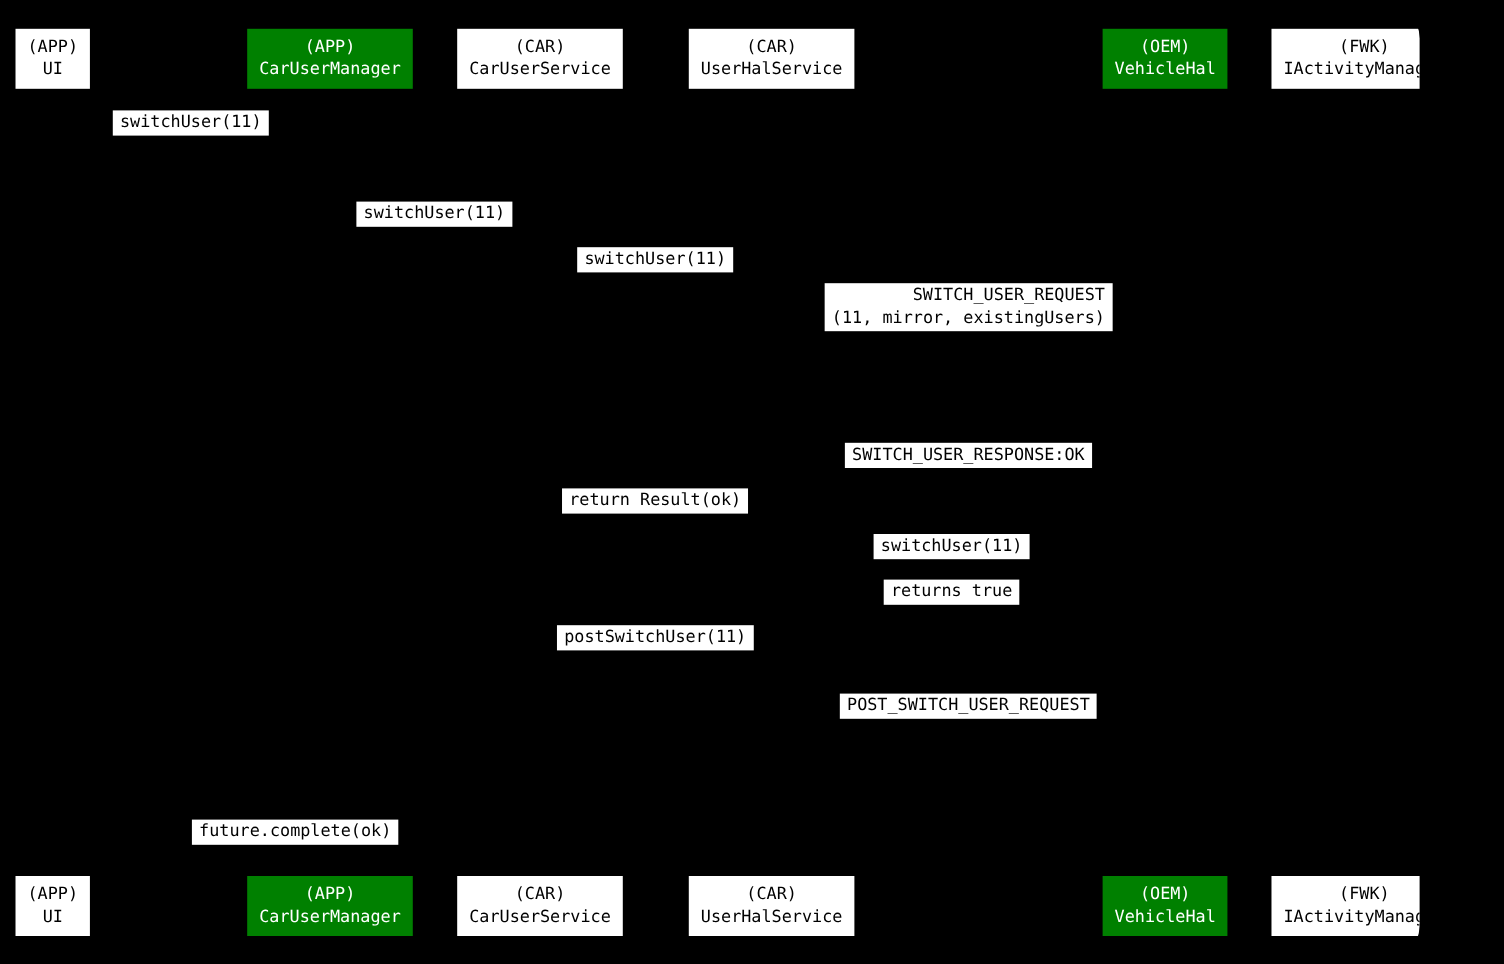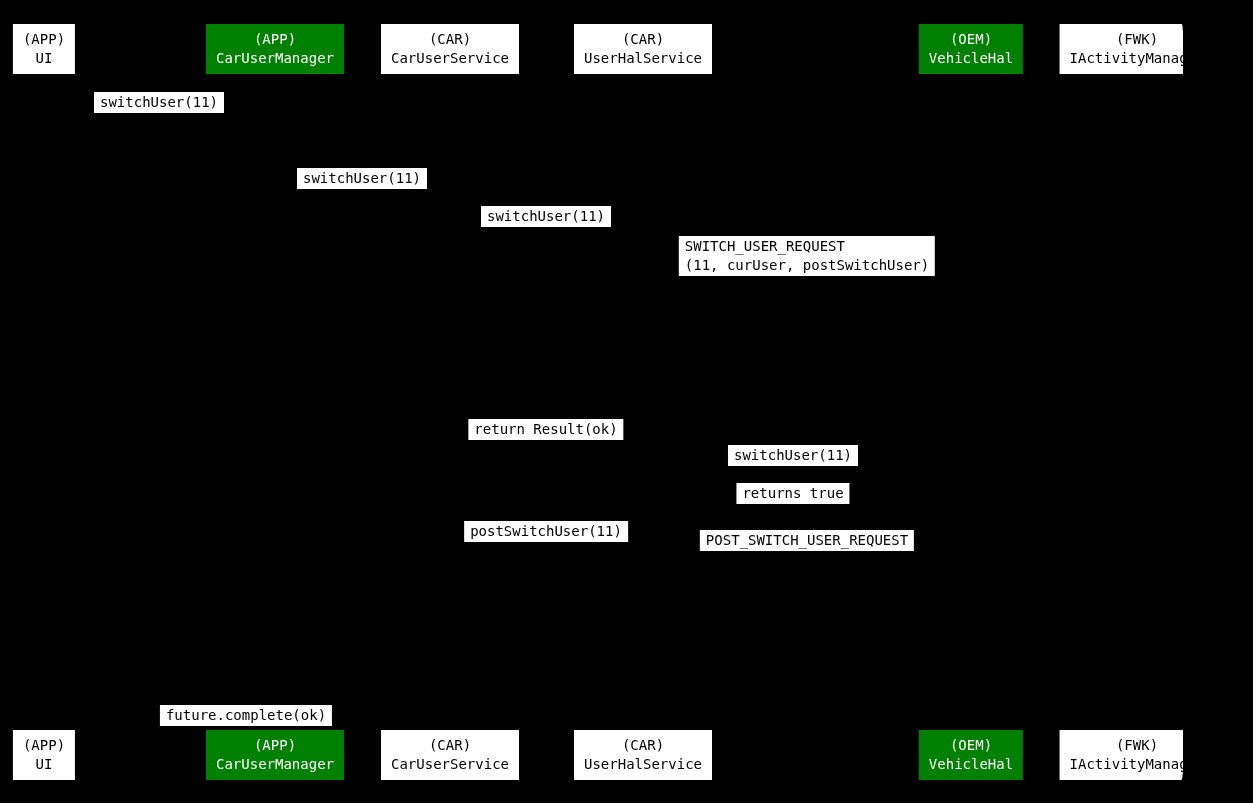--- a/index.html
+++ b/index.html
@@ -35,21 +35,21 @@
     color: #ffffff;
   }
   .message {
     position: absolute;
     transform: translateX(-50%);
     background: #ffffff;
     color: #000000;
     font-size: 14px;
     line-height: 19px;
     padding: 1px 6px;
-    text-align: left;
+    text-align: right;
     white-space: pre-line;
   }
 </style>
 </head>
 <body>
 
 <div id="canvas" class="canvas">
     <div class="participant white" style="left: 44px; top: 24px;">(APP)
 UI</div>
     <div class="participant white" style="left: 44px; top: 730px;">(APP)
@@ -71,20 +71,21 @@
     <div class="participant green" style="left: 971px; top: 730px;">(OEM)
 VehicleHal</div>
     <div class="participant white" style="left: 1137px; top: 24px;">(FWK)
 IActivityManager</div>
     <div class="participant white" style="left: 1137px; top: 730px;">(FWK)
 IActivityManager</div>
     <div class="message" style="left: 159px; top: 92px;">switchUser(11)</div>
     <div class="message" style="left: 362px; top: 168px;">switchUser(11)</div>
     <div class="message" style="left: 546px; top: 206px;">switchUser(11)</div>
     <div class="message" style="left: 807px; top: 236px;">SWITCH_USER_REQUEST
-(11, curUser, postSwitchUser)</div>
-    <div class="message" style="left: 546px; top: 407px; margin-top: 12px;">return Result(ok)</div>
+(11, mirror, existingUsers)</div>
+    <div class="message" style="left: 807px; top: 369px;">SWITCH_USER_RESPONSE:OK</div>
+    <div class="message" style="left: 546px; top: 407px;">return Result(ok)</div>
     <div class="message" style="left: 793px; top: 445px;">switchUser(11)</div>
     <div class="message" style="left: 793px; top: 483px;">returns true</div>
     <div class="message" style="left: 546px; top: 521px;">postSwitchUser(11)</div>
-    <div class="message" style="left: 807px; top: 530px;">POST_SWITCH_USER_REQUEST</div>
-    <div class="message" style="left: 246px; top: 683px; margin-top: 22px;">future.complete(ok)</div>
+    <div class="message" style="left: 807px; top: 578px;">POST_SWITCH_USER_REQUEST</div>
+    <div class="message" style="left: 246px; top: 683px;">future.complete(ok)</div>
   </div>
 
 </body></html>

